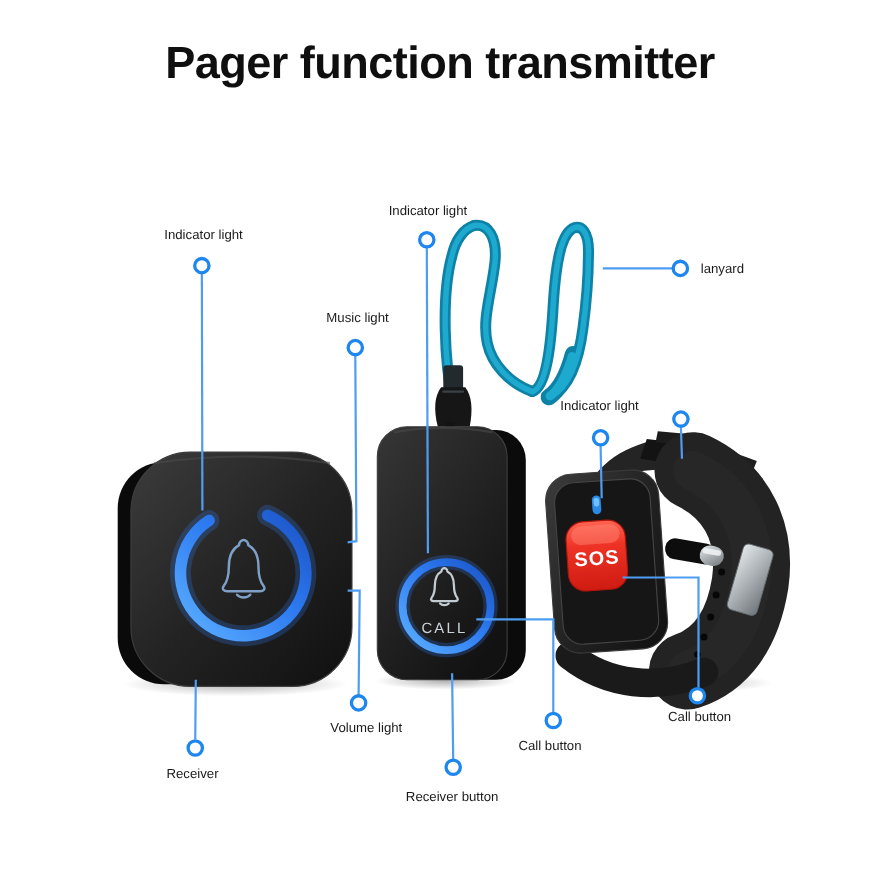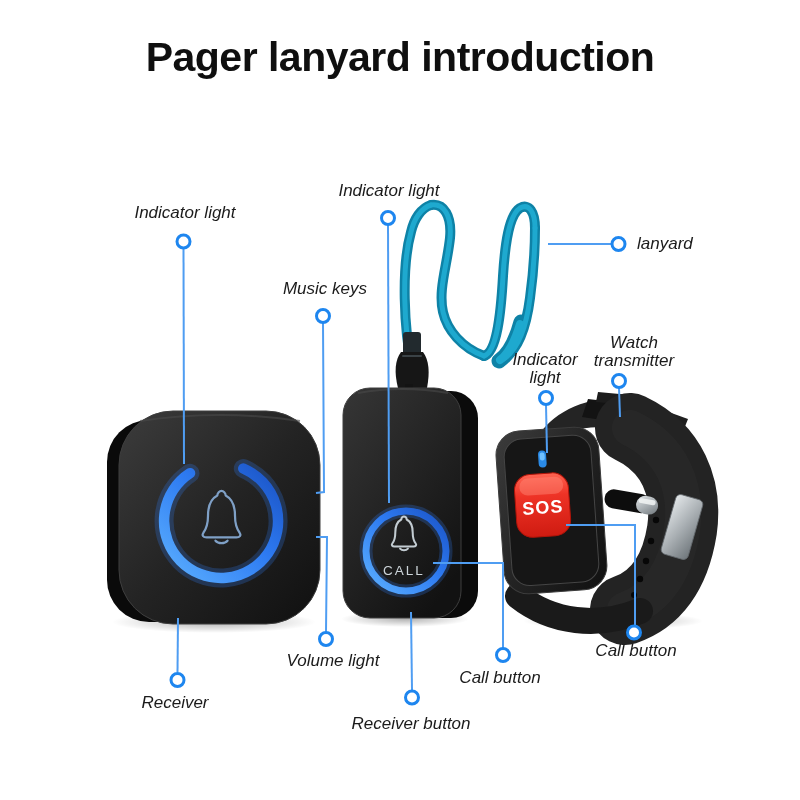--- a/index.html
+++ b/index.html
@@ -7,32 +7,32 @@
     position:relative; width:800px; height:800px; background:#ffffff;
     overflow:hidden; font-family:"Liberation Sans", sans-serif;
   }
   .title {
     position:absolute; top:34px; left:0; right:0; margin:0;
     text-align:center; font-size:41px; font-weight:700; color:#0f0f0f;
     letter-spacing:-0.5px; font-family:"Liberation Sans", sans-serif;
   }
   .scene { position:absolute; left:0; top:0; width:800px; height:800px; }
   .lbl {
-    position:absolute; font-size:17px; line-height:18px; color:#1b1b1b;
-    transform:translate(-50%,-50%); text-align:center; white-space:nowrap;font-style:italic;
+    position:absolute; font-size:12px; line-height:18px; color:#1b1b1b;
+    transform:translate(-50%,-50%); text-align:center; white-space:nowrap;
   }
   .lbl.wrap { white-space:normal; }
   .lbl.left-anchor { transform:translate(0,-50%); text-align:right; }
 </style>
 </head>
 <body>
 
 <div class="stage">
 
-  <h1 class="title">Pager lanyard introduction</h1>
+  <h1 class="title">Pager function transmitter</h1>
 
   <svg class="scene" viewBox="0 0 800 800" xmlns="http://www.w3.org/2000/svg">
     <defs>
       <linearGradient id="gBodyR" x1="0" y1="0" x2="1" y2="1">
         <stop offset="0" stop-color="#3c3c3c"></stop>
           <stop offset="0.5" stop-color="#232323"></stop>
           <stop offset="1" stop-color="#101010"></stop>
       </linearGradient>
       <linearGradient id="gBodyC" x1="0" y1="0" x2="0.7" y2="1">
         <stop offset="0" stop-color="#363636"></stop>
@@ -166,22 +166,21 @@
       <circle cx="326" cy="639" r="6.5"></circle>
       <circle cx="412" cy="697.5" r="6.5"></circle>
       <circle cx="503" cy="655" r="6.5"></circle>
       <circle cx="634" cy="632.5" r="6.5"></circle>
     </g>
   </svg>
 
   <div class="lbl" style="left:185px; top:213px;">Indicator light</div>
   <div class="lbl" style="left:389px; top:191px;">Indicator light</div>
   <div class="lbl left-anchor" style="left:637px; top:244px;">lanyard</div>
-  <div class="lbl" style="left:325px; top:289px;">Music keys</div>
-  <div class="lbl wrap" style="left:634px; top:352px; width:116px;">Watch transmitter</div>
+  <div class="lbl" style="left:325px; top:289px;">Music light</div>
   <div class="lbl wrap" style="left:545px; top:369px; width:88px;">Indicator light</div>
   <div class="lbl" style="left:175px; top:703px;">Receiver</div>
   <div class="lbl" style="left:333px; top:661px;">Volume light</div>
   <div class="lbl" style="left:411px; top:724px;">Receiver button</div>
   <div class="lbl" style="left:500px; top:678px;">Call button</div>
   <div class="lbl" style="left:636px; top:651px;">Call button</div>
 
 </div>
 
 </body></html>

